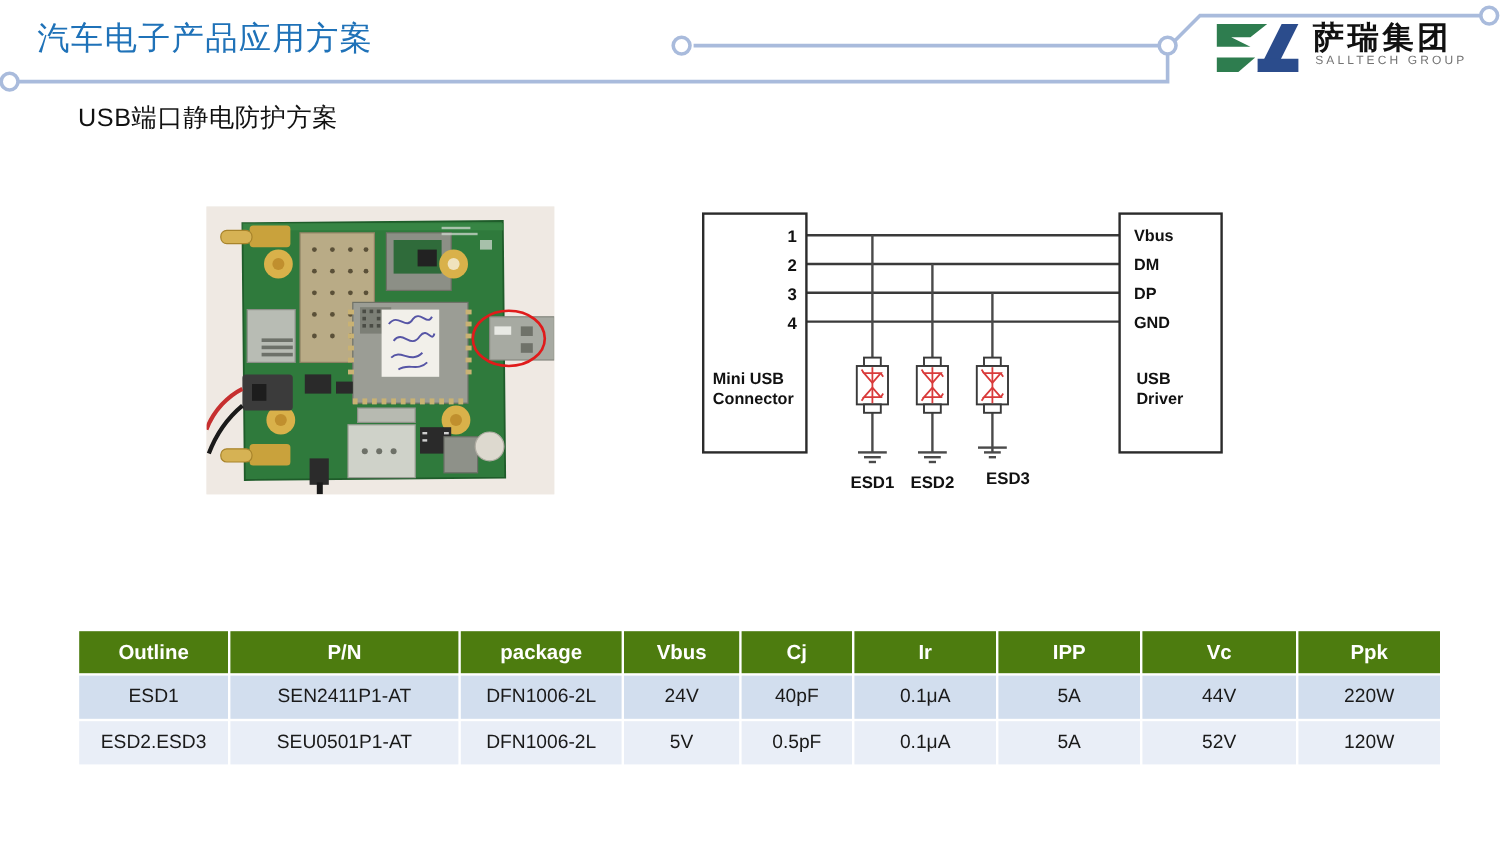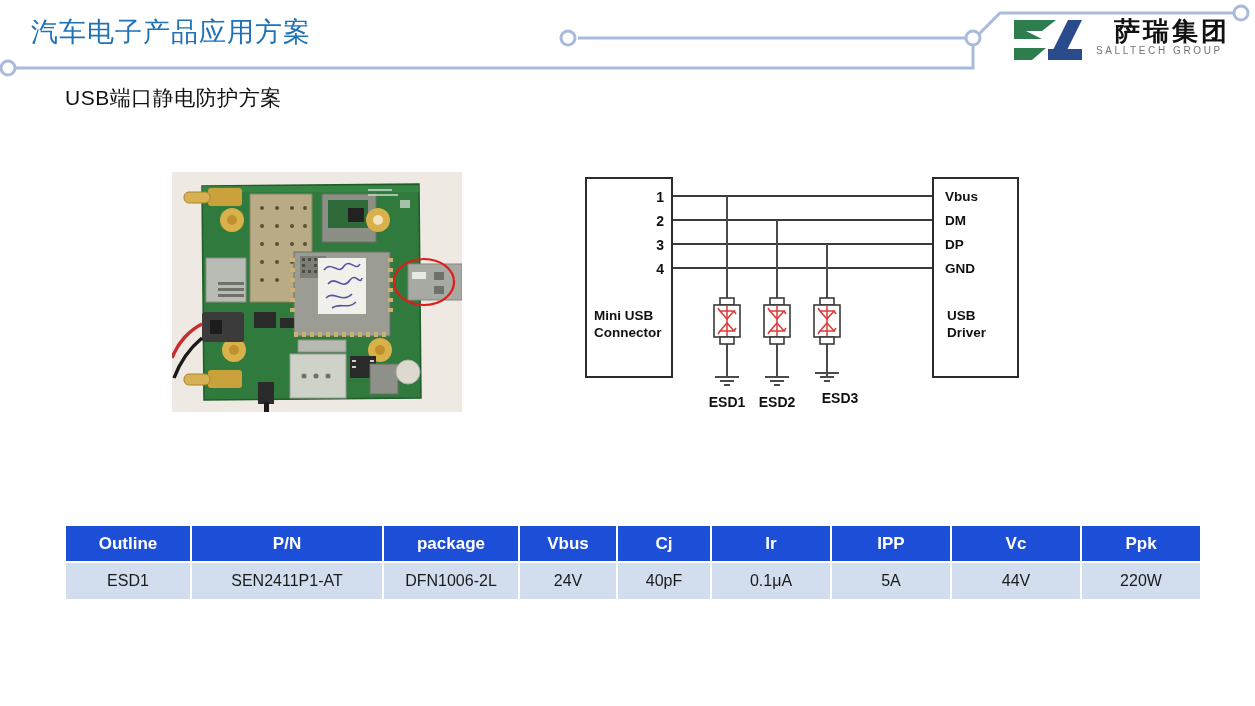--- a/index.html
+++ b/index.html
@@ -23,21 +23,21 @@
     font-size:21px;font-weight:normal;color:#111111;
     letter-spacing:.5px;white-space:nowrap;
   }
 
   
   .logo{position:absolute;left:1012px;top:12px;width:232px;height:58px;}
   .logo-mark{position:absolute;left:0;top:6px;width:74px;height:44px;}
   .logo-cn{
     position:absolute;left:82px;top:2px;
     font-size:26px;font-weight:bold;color:#111111;
-    letter-spacing:3px;white-space:nowrap;margin-left:20px;
+    letter-spacing:3px;white-space:nowrap;
   }
   .logo-en{
     position:absolute;left:84px;top:33px;
     font-size:10px;font-weight:normal;color:#737373;
     letter-spacing:2.6px;white-space:nowrap;
   }
 
   
   .photo{
     position:absolute;left:172px;top:172px;width:290px;height:240px;
@@ -48,21 +48,21 @@
   
   .schem{position:absolute;left:570px;top:165px;width:470px;height:255px;}
 
   
   .tbl{
     position:absolute;left:64px;top:524px;
     width:1127px;border-collapse:separate;border-spacing:2px 2px;
     table-layout:fixed;
   }
   .tbl th{
-    background:#1d4ed8;color:#ffffff;
+    background:#4d7c0f;color:#ffffff;
     font-size:17px;font-weight:bold;
     height:33px;text-align:center;vertical-align:middle;
     border:0;
   }
   .tbl td{
     font-size:16px;color:#1a1a1a;
     height:34px;text-align:center;vertical-align:middle;
     border:0;font-weight:normal;
   }
   .tbl tr.r-odd td{background:#D2DEEE;}
@@ -381,16 +381,27 @@
         <td>ESD1</td>
         <td>SEN2411P1-AT</td>
         <td>DFN1006-2L</td>
         <td>24V</td>
         <td>40pF</td>
         <td>0.1μA</td>
         <td>5A</td>
         <td>44V</td>
         <td>220W</td>
       </tr>
+      <tr class="r-even">
+        <td>ESD2.ESD3</td>
+        <td>SEU0501P1-AT</td>
+        <td>DFN1006-2L</td>
+        <td>5V</td>
+        <td>0.5pF</td>
+        <td>0.1μA</td>
+        <td>5A</td>
+        <td>52V</td>
+        <td>120W</td>
+      </tr>
     </tbody>
   </table>
 
 </div>
 
 </body></html>

